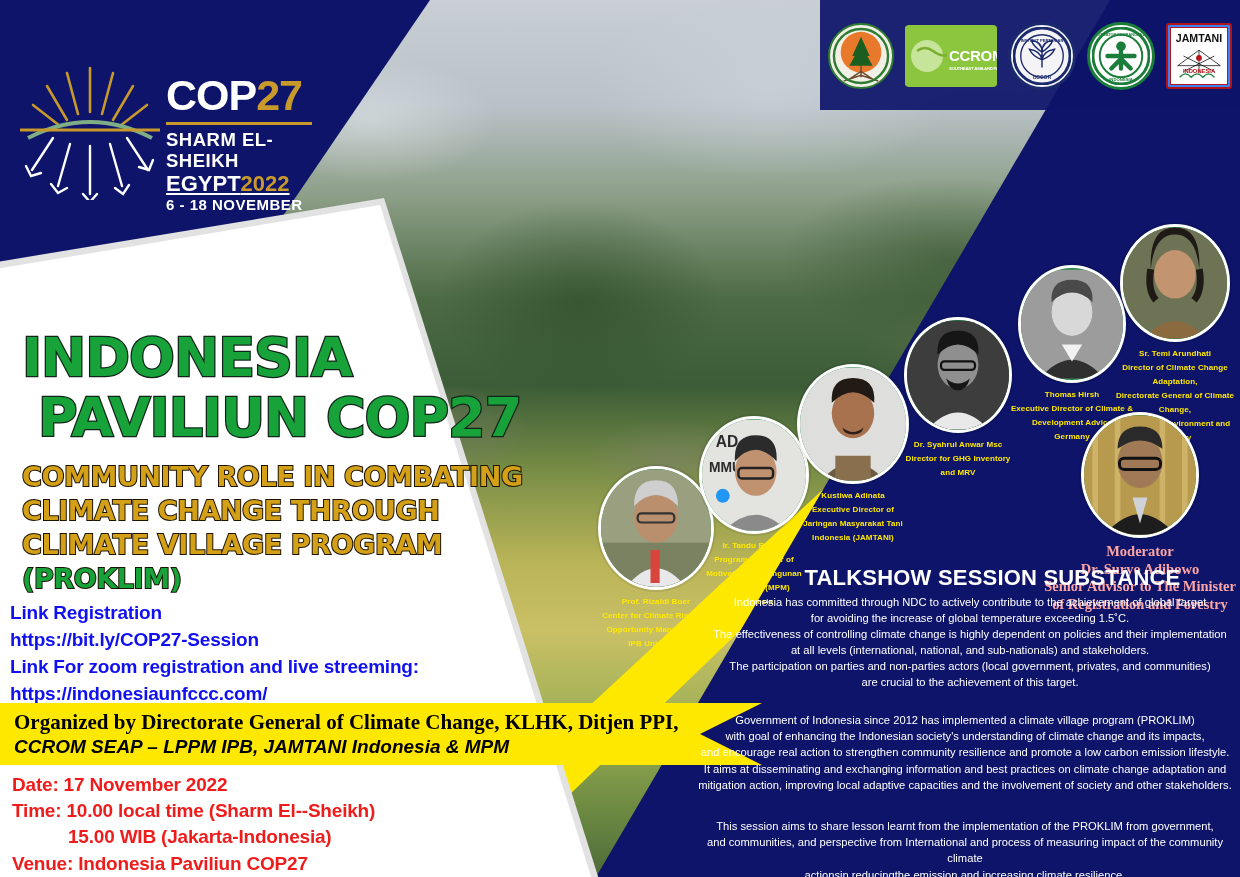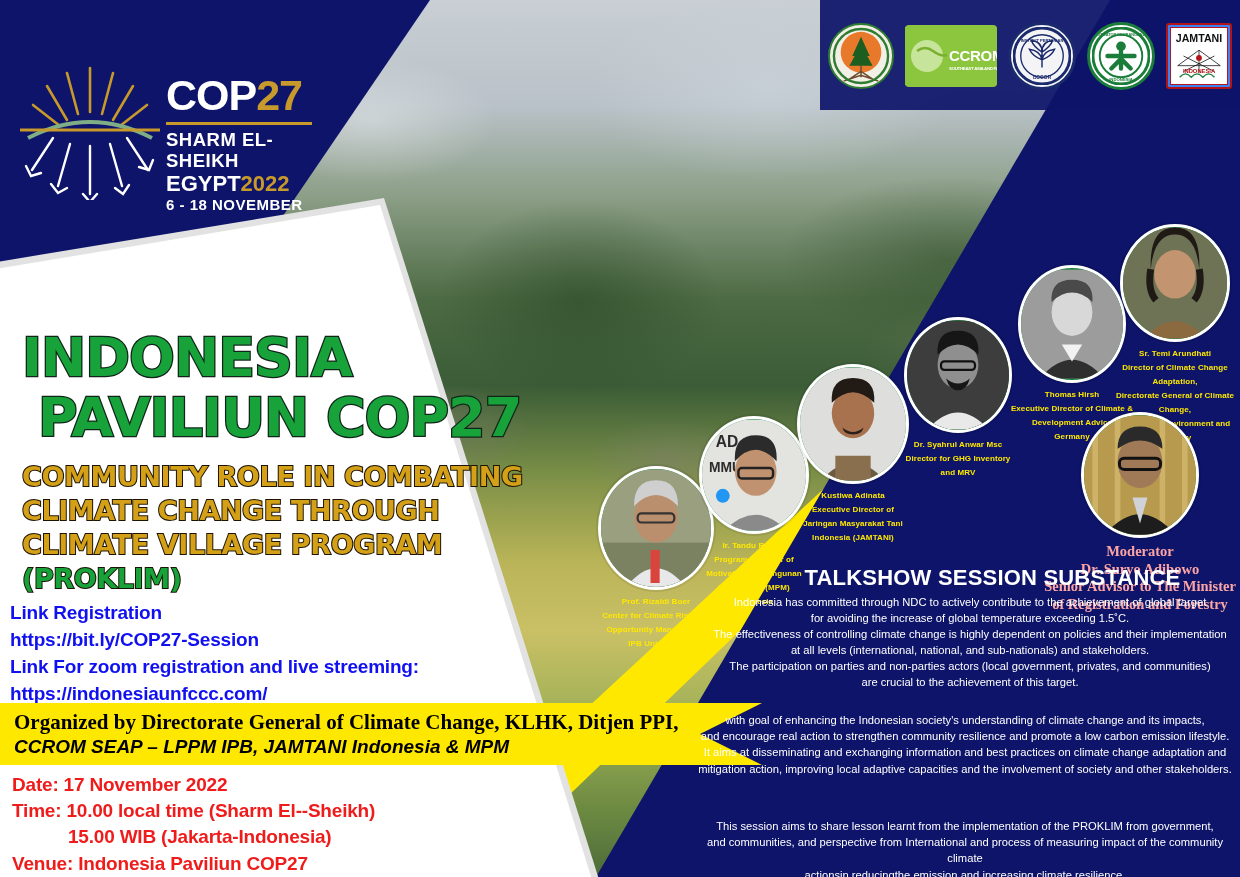--- a/index.html
+++ b/index.html
@@ -68,21 +68,21 @@
   }
 
   
   .cop-logo{position:absolute;left:14px;top:52px;width:300px;height:150px;}
   .cop-sun{position:absolute;left:6px;top:8px;width:140px;height:140px;}
   .cop-text{position:absolute;left:152px;top:22px;width:150px;color:#fff;}
   .cop-27{font-size:43px;font-weight:bold;letter-spacing:-1px;line-height:1;}
   .cop-27 .gold{color:#c89a2b;}
   .cop-rule{height:3px;background:#c89a2b;margin:5px 0 4px 0;width:146px;}
   .cop-l2{font-size:18.5px;font-weight:bold;letter-spacing:.5px;line-height:1.15;}
-  .cop-l3{font-size:22px;font-weight:bold;line-height:1.1;}
+  .cop-l3{font-size:22px;font-weight:bold;line-height:1.1;text-decoration:underline;}
   .cop-l3 .gold{color:#c89a2b;}
   .cop-l4{font-size:15px;font-weight:bold;letter-spacing:.5px;}
 
   
   .logos{position:absolute;left:828px;top:22px;display:flex;gap:11px;align-items:center;}
   .logo{height:62px;width:62px;border-radius:50%;display:flex;align-items:center;justify-content:center;
         font-size:7px;font-weight:bold;text-align:center;overflow:hidden;background:#fff;}
   .logo-klhk{background:radial-gradient(circle at 50% 38%, #e8792a 0 38%, #f2efe6 38% 100%);
              border:2px solid #2e7d32;color:#1b5e20;}
   .logo-ccrom{width:92px;border-radius:4px;background:#8cc63f;color:#fff;font-size:13px;letter-spacing:-.3px;}
@@ -449,20 +449,21 @@
   <div class="talk-body">
     <div>Indonesia has committed through NDC to actively contribute to the achievement of global target</div>
     <div>for avoiding the increase of global temperature exceeding 1.5˚C.</div>
     <div>The effectiveness of controlling climate change is highly dependent on policies and their implementation</div>
     <div>at all levels (international, national, and sub-nationals) and stakeholders.</div>
     <div>The participation on parties and non-parties actors (local government, privates, and communities)</div>
     <div>are crucial to the achievement of this target.</div>
   </div>
 
   <div class="para2">
+    <div>Government of Indonesia since 2012 has implemented a climate village program (PROKLIM)</div>
     <div>with goal of enhancing the Indonesian society's understanding of climate change and its impacts,</div>
     <div>and encourage real action to strengthen community resilience and promote a low carbon emission lifestyle.</div>
     <div>It aims at disseminating and exchanging information and best practices on climate change adaptation and</div>
     <div>mitigation action, improving local adaptive capacities and the involvement of society and other stakeholders.</div>
   </div>
 
   <div class="para3">
     <div>This session aims to share lesson learnt from the implementation of the PROKLIM from government,</div>
     <div>and communities, and perspective from International and process of measuring impact of the community climate</div>
     <div>actionsin reducingthe emission and increasing climate resilience.</div>

